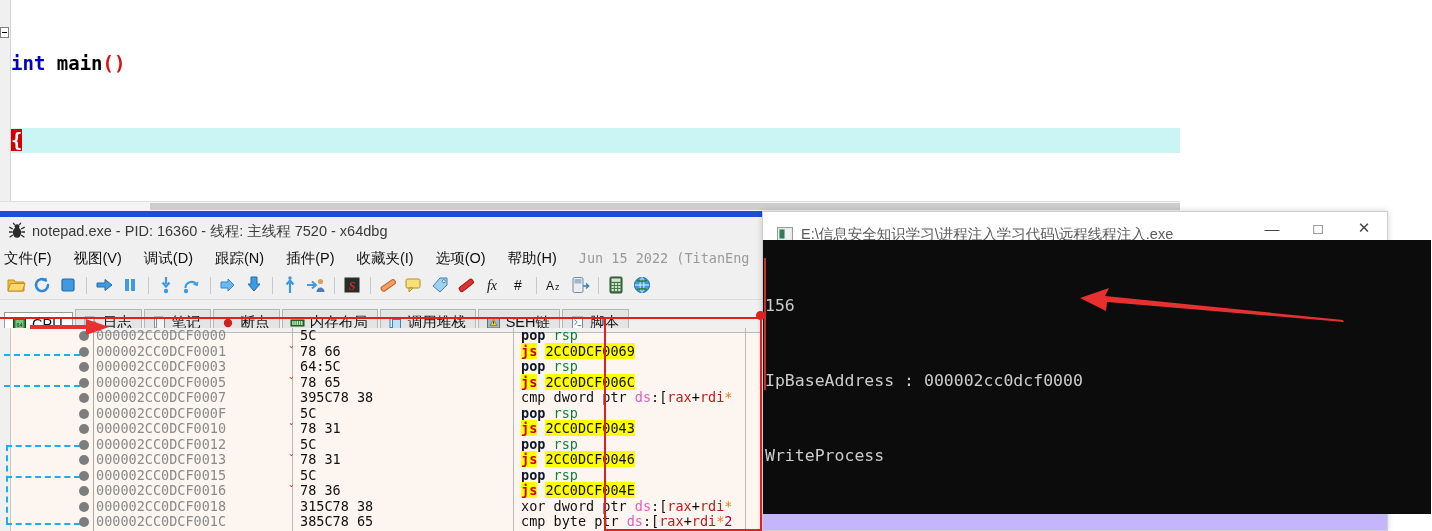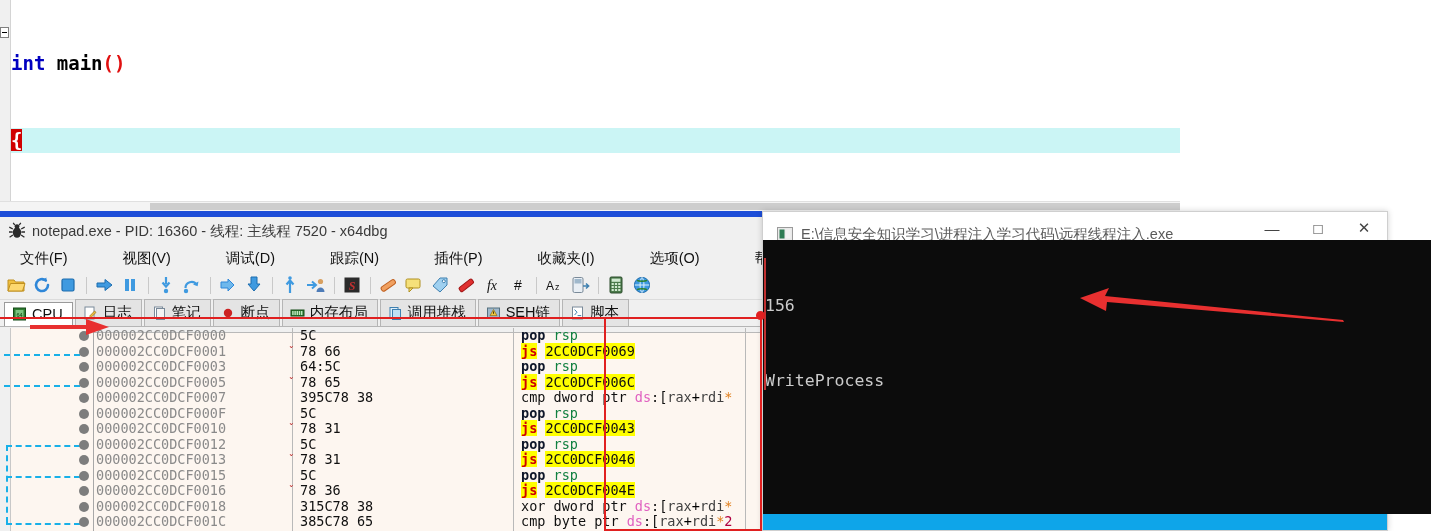--- a/index.html
+++ b/index.html
@@ -52,36 +52,36 @@
     height:28px;display:flex;align-items:center;padding-left:8px;
     background:#f0f0f0;
   }
   #x64dbg .titlebar .bug{
     width:18px;height:18px;margin-right:6px;position:relative;flex:0 0 auto;
   }
   #x64dbg .titlebar .ttext{
     font-size:14.5px;color:#3a3a3a;font-family:"Liberation Sans",sans-serif;white-space:nowrap;
   }
   #x64dbg .menubar{
-    height:26px;display:flex;align-items:center;background:#f0f0f0;padding-left:20px;
-    font-size:14.5px;color:#111;white-space:nowrap;gap:33px;
+    height:26px;display:flex;align-items:center;background:#f0f0f0;padding-left:4px;
+    font-size:14.5px;color:#111;white-space:nowrap;
   }
   #x64dbg .menubar .mi{margin-right:22px;cursor:default;}
   #x64dbg .menubar .build{
     color:#9a9a9a;font-family:"DejaVu Sans Mono","Liberation Mono",monospace;font-size:13.5px;
   }
   #x64dbg .toolbar{
     height:28px;display:flex;align-items:center;background:#f0f0f0;padding-left:6px;gap:0px;
     border-bottom:1px solid #dcdcdc;
   }
   .ticon{width:20px;height:20px;margin-right:6px;position:relative;flex:0 0 auto;}
   .tsep{width:1px;height:17px;background:#c9c9c9;margin:0 7px 0 2px;flex:0 0 auto;}
   #x64dbg .tabbar{
     height:26px;display:flex;align-items:flex-end;background:#f0f0f0;padding-left:4px;
-    font-size:14.5px;color:#111;border-bottom:1px solid #b5b5b5;white-space:nowrap;
+    font-size:14.5px;color:#111;border-bottom:1px solid #b5b5b5;white-space:nowrap;margin-top:10px;
   }
   #x64dbg .tab{
     display:flex;align-items:center;gap:5px;padding:3px 9px 4px 7px;
     border:1px solid #b5b5b5;border-bottom:none;background:#e4e4e4;margin-right:2px;
   }
   #x64dbg .tab.active{background:#ffffff;border-color:#9a9a9a;}
   .tabico{width:15px;height:14px;position:relative;flex:0 0 auto;}
 
   
   #disasm{
@@ -95,33 +95,33 @@
   .dbullet{position:absolute;left:79px;top:3px;width:10px;height:10px;border-radius:50%;background:#7d7d7d;}
   .daddr{position:absolute;left:96px;color:#8a8a8a;letter-spacing:0px;}
   .dcol-hex{position:absolute;left:300px;color:#101010;}
   .dchev{position:absolute;left:288px;color:#c03030;font-size:11px;}
   .dcol-ins{position:absolute;left:521px;white-space:pre;}
   .m-pop{color:#0f172a;font-weight:bold;}
   .m-js{background:#ffff00;color:#d00000;font-weight:bold;}
   .m-tgt{background:#ffff00;color:#101010;}
   .m-cmp{color:#101010;margin-top:7px;}
   .m-ds{color:#e060c0;}
-  .m-reg{color:#404040;margin-top:11px;}
+  .m-reg{color:#b91c1c;margin-top:11px;}
   .m-star{color:#e08020;}
   .m-num{color:#b00040;}
   .r-rsp{color:#108040;}
   .dashline{position:absolute;border-top:2px dashed #18b0e8;height:0;}
   .dashvert{position:absolute;border-left:2px dashed #18b0e8;width:0;}
   #disasm .vsep{position:absolute;top:0;width:1px;height:209px;background:#b9b9b9;}
   #disasm .colhdr{position:absolute;left:0;top:0;width:772px;height:4px;background:#f0f0f0;border-bottom:1px solid #b9b9b9;}
 
   
   #console{
     position:absolute;left:762px;top:211px;width:626px;height:320px;
-    background:#0ea5e9;border:1px solid #cfcfcf;box-sizing:border-box;
+    background:#c4b5fd;border:1px solid #cfcfcf;box-sizing:border-box;
     box-shadow:0 0 6px rgba(0,0,0,0.18);
   }
   #console .ctitle{
     height:44px;display:flex;align-items:center;background:#ffffff;position:relative;
   }
   #console .ctitle .cico{width:16px;height:16px;margin-left:14px;margin-right:8px;position:relative;flex:0 0 auto;}
   #console .ctitle .ctext{font-size:14.5px;color:#5a5a5a;white-space:nowrap;}
   #console .wbtns{position:absolute;right:0;top:0;height:32px;display:flex;}
   #console .wbtn{width:46px;height:32px;display:flex;align-items:center;justify-content:center;color:#444;font-size:15px;}
   #console .cbody{
@@ -473,20 +473,21 @@
     </span>
     <span class="ctext">E:\信息安全知识学习\进程注入学习代码\远程线程注入.exe</span>
     <div class="wbtns">
       <div class="wbtn">—</div>
       <div class="wbtn">□</div>
       <div class="wbtn">✕</div>
     </div>
   </div>
   <div class="cbody">
     <div>156</div>
+    <div>IpBaseAddress : 000002cc0dcf0000</div>
     <div>WriteProcess</div>
     
     
     
     
   </div>
   <div class="caret"></div>
 </div>
 
 <div class="anno" id="ann-line-h2"></div>

